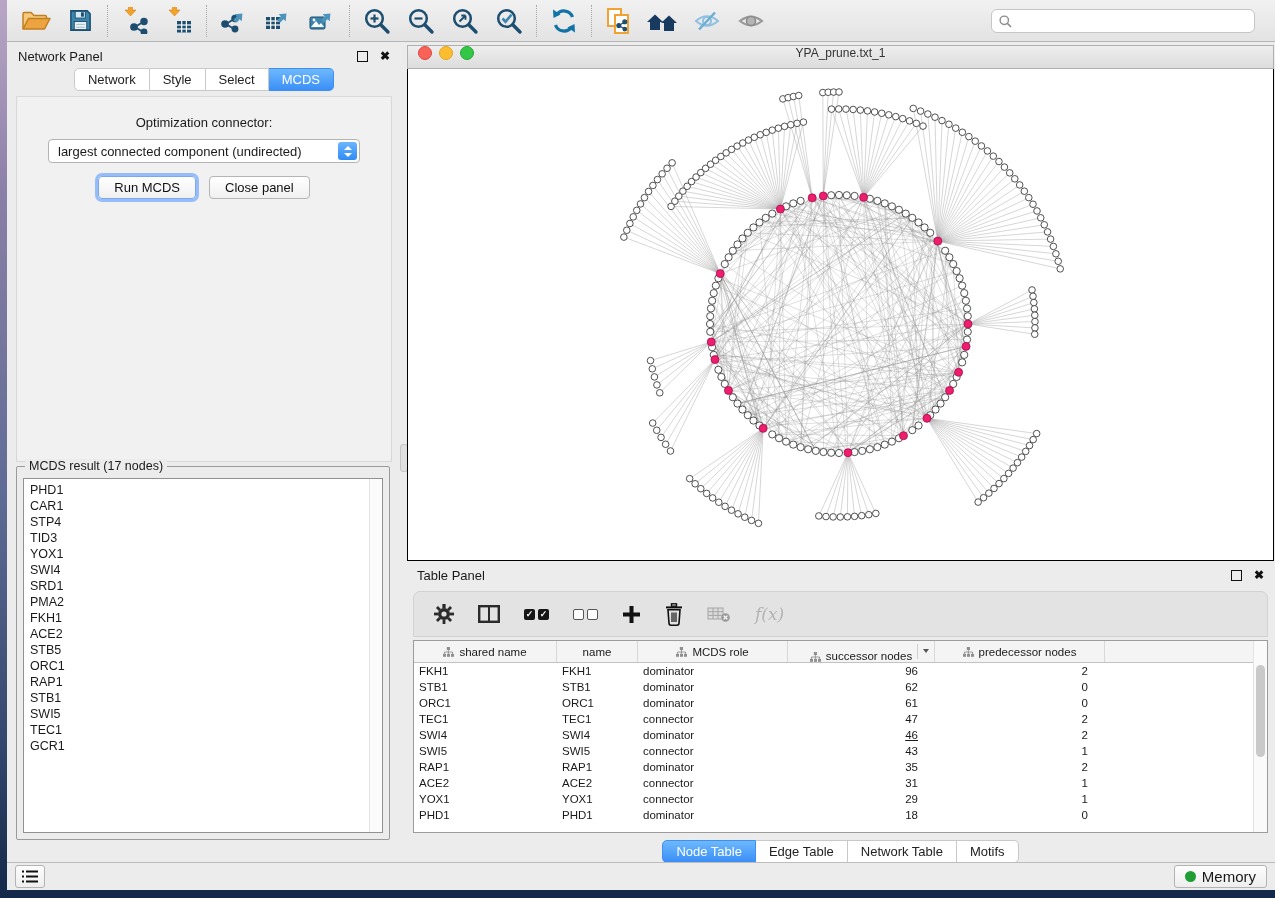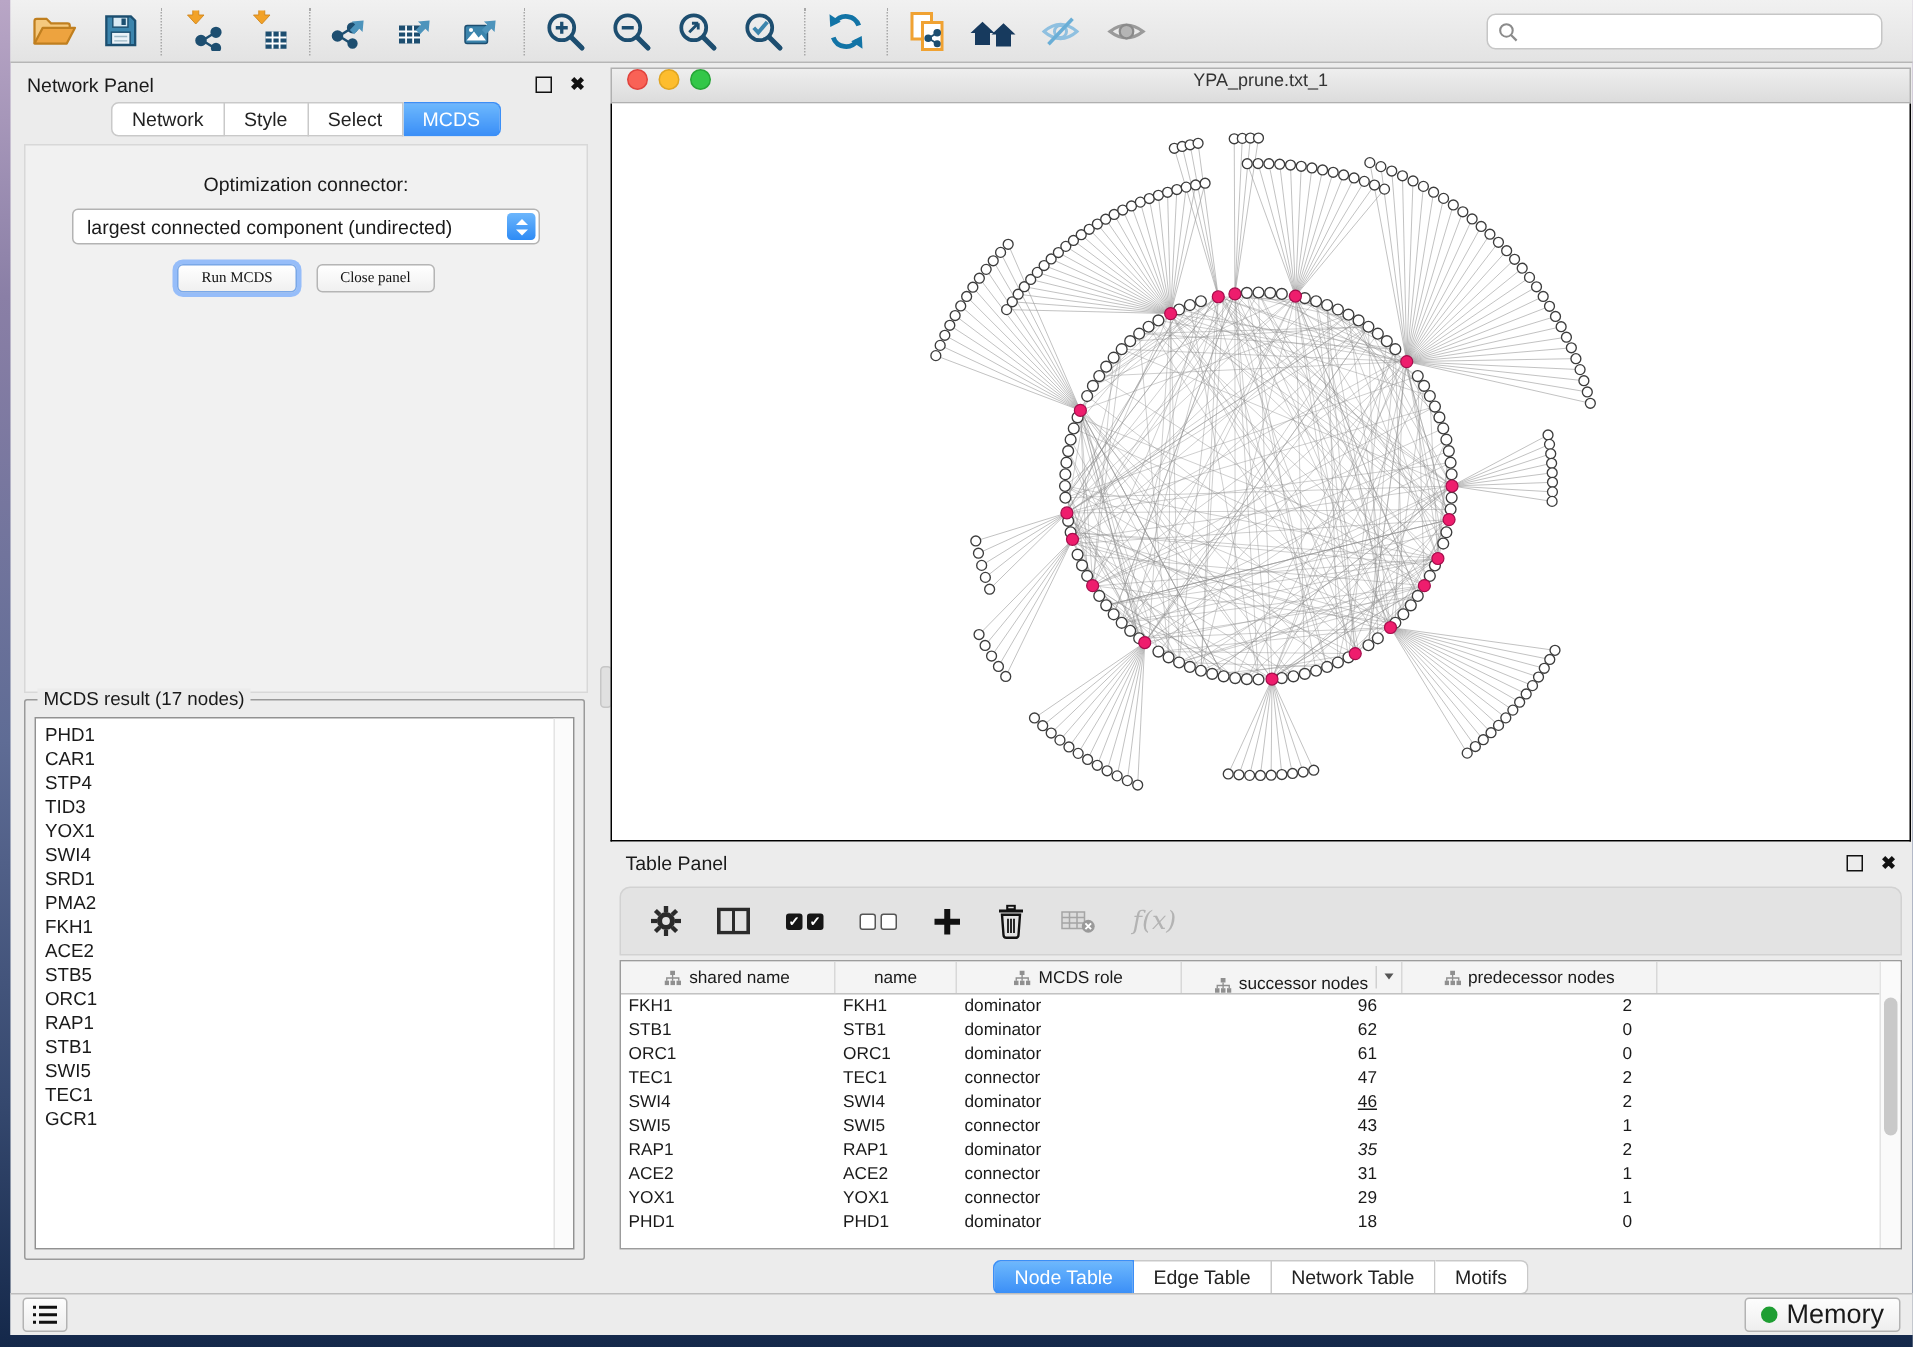--- a/index.html
+++ b/index.html
@@ -35,21 +35,21 @@
   .tab.active{background:linear-gradient(#6db8fd,#3b8ff7);color:#fff;border-color:#3b8ff7;}
   .cp-inner{position:absolute;left:8px;right:8px;top:52px;height:364px;background:#f1f1f1;border:1px solid #d8d8d8;}
   .opt-label{font-size:13px;text-align:center;margin-top:18px;}
   .select{margin:9px auto 0;width:312px;height:24px;background:#fff;border:1px solid #b3b3b3;border-radius:4px;
     display:flex;align-items:center;position:relative;font-size:13px;padding-left:9px;box-sizing:border-box;}
   .stepper{position:absolute;right:2px;top:2px;bottom:2px;width:19px;border-radius:3px;
     background:linear-gradient(#6cb6fc,#2e8bf5);display:flex;flex-direction:column;align-items:center;justify-content:center;gap:3px;}
   .tri-up{width:0;height:0;border-left:4px solid transparent;border-right:4px solid transparent;border-bottom:4px solid #fff;}
   .tri-down{width:0;height:0;border-left:4px solid transparent;border-right:4px solid transparent;border-top:4px solid #fff;}
   .btn-row{display:flex;justify-content:center;gap:13px;margin-top:13px;}
-  .btn{font-size:10px;background:linear-gradient(#ffffff,#f0f0f0);border:1px solid #b5b5b5;border-radius:4px;padding:3px 15px;color:#111;font-family:Liberation Serif, serif;}
+  .btn{font-size:13px;background:linear-gradient(#ffffff,#f0f0f0);border:1px solid #b5b5b5;border-radius:4px;padding:3px 15px;color:#111;}
   .btn.focused{box-shadow:0 0 0 3px rgba(90,155,255,.6);border-color:#7aa8e8;}
   .result-group{position:absolute;left:8px;right:10px;top:422px;bottom:20px;border:1px solid #9a9a9a;border-radius:2px;}
   .group-legend{position:absolute;top:-8px;left:8px;background:#ececec;padding:0 4px;font-size:12.5px;}
   .result-list{position:absolute;left:6px;right:6px;top:11px;bottom:6px;background:#fff;border:1px solid #919191;
     font-size:12.5px;line-height:16px;padding:3px 0 0 6px;overflow:hidden;}
   .result-scroll{position:absolute;right:0;top:0;bottom:0;width:12px;background:#fbfbfb;border-left:1px solid #e4e4e4;}
   .splitter{position:absolute;left:393px;top:0;width:7px;height:100%;}
   .splitter-handle{position:absolute;left:0;top:402px;width:6px;height:26px;background:#e0e0e0;border:1px solid #c6c6c6;border-radius:3px;}
 
   
@@ -85,21 +85,21 @@
   .t-scroll{position:absolute;right:0;top:0;bottom:0;width:13px;background:#fafafa;border-left:1px solid #e3e3e3;}
   .t-thumb{position:absolute;right:2px;top:24px;width:9px;height:92px;background:#c9c9c9;border-radius:5px;}
   .tp-tabs{display:flex;justify-content:center;margin-top:7px;}
 
   
   .status-bar{position:absolute;left:0;right:0;bottom:0;height:28px;background:#ececec;border-top:1px solid #bdbdbd;
     display:flex;align-items:center;padding:0 8px;box-sizing:border-box;}
   .sb-btn{width:28px;height:21px;border:1px solid #b3b3b3;border-radius:3px;background:linear-gradient(#fdfdfd,#eeeeee);
     display:flex;align-items:center;justify-content:center;}
   .memory-btn{margin-left:auto;height:21px;border:1px solid #b3b3b3;border-radius:3px;background:linear-gradient(#fdfdfd,#eeeeee);
-    display:flex;align-items:center;gap:6px;padding:0 10px;font-size:18px;}
+    display:flex;align-items:center;gap:6px;padding:0 10px;font-size:15px;}
   .mem-dot{width:11px;height:11px;border-radius:50%;}
 </style>
 </head>
 <body>
 
 <div class="app">
 
   <div class="toolbar">
     <div class="tb-group">
       <div class="tb-btn">
@@ -1196,21 +1196,21 @@
                 <div class="t-cell" style="width: 143px;">SWI5</div>
                 <div class="t-cell" style="width: 81px;">SWI5</div>
                 <div class="t-cell" style="width: 150px;">connector</div>
                 <div class="t-cell num" style="width: 147px;">43</div>
                 <div class="t-cell num" style="width: 170px;">1</div>
               </div>
               <div class="t-row">
                 <div class="t-cell" style="width: 143px;">RAP1</div>
                 <div class="t-cell" style="width: 81px;">RAP1</div>
                 <div class="t-cell" style="width: 150px;">dominator</div>
-                <div class="t-cell num" style="width: 147px; font-style: italic;">35</div>
+                <div class="t-cell num" style="width: 147px;">35</div>
                 <div class="t-cell num" style="width: 170px;">2</div>
               </div>
               <div class="t-row">
                 <div class="t-cell" style="width: 143px;">ACE2</div>
                 <div class="t-cell" style="width: 81px;">ACE2</div>
                 <div class="t-cell" style="width: 150px;">connector</div>
                 <div class="t-cell num" style="width: 147px;">31</div>
                 <div class="t-cell num" style="width: 170px;">1</div>
               </div>
               <div class="t-row">

